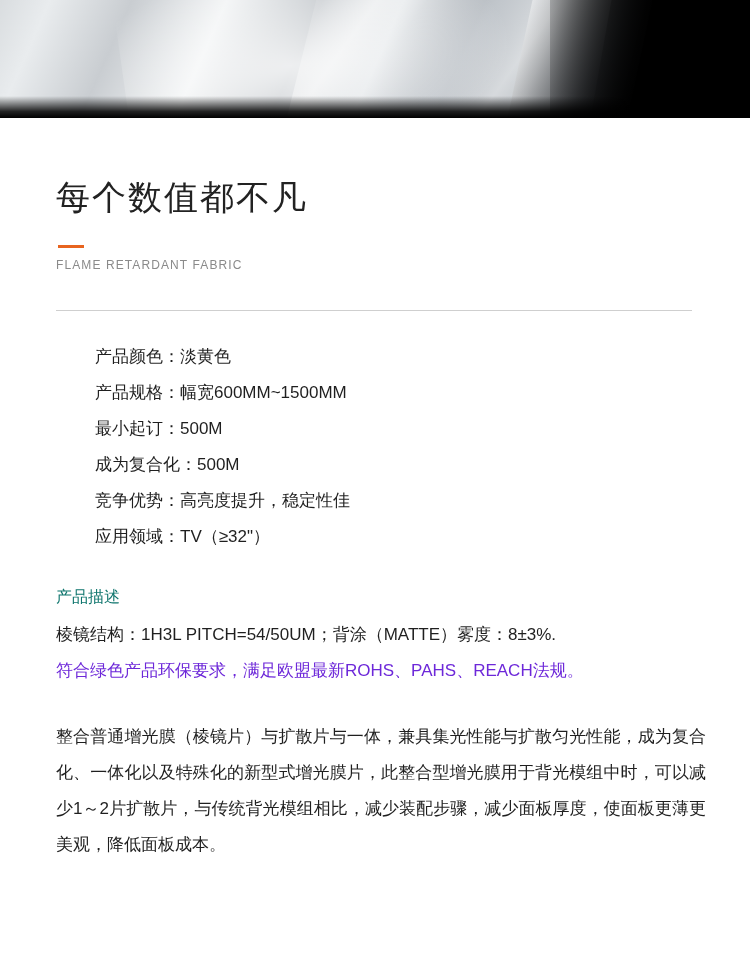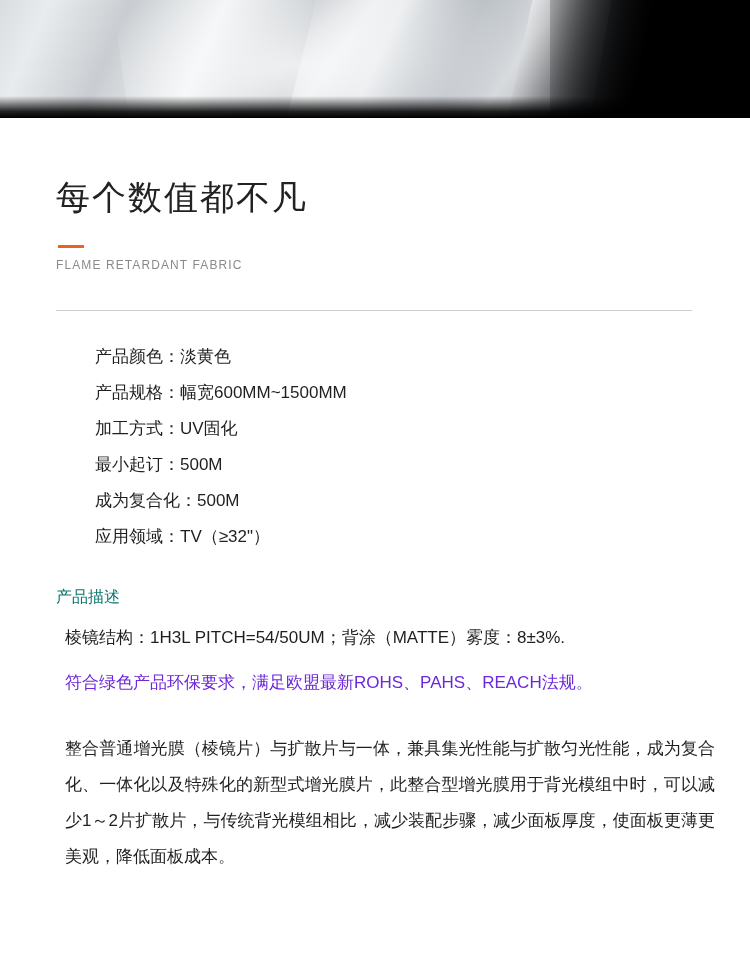--- a/index.html
+++ b/index.html
@@ -163,21 +163,21 @@
     color: #0f766e;
     font-size: 16px;
     line-height: 28px;
     margin: 0 0 6px 0;
     font-weight: 400;
   }
   .para {
     font-size: 17px;
     line-height: 36px;
     color: #1f1f1f;
-    margin: 9px;
+    margin: 0;
   }
   .para.red {
     color: #6d28d9;
   }
   .para.justify {
     text-align: justify;
     width: 650px;
   }
   .gap-lg { margin-top: 30px; }
 </style>
@@ -205,27 +205,27 @@
     <hr class="divider">
 
     <div class="specs">
       <div class="spec-row">
         <span class="spec-label">产品颜色：</span><span class="spec-value">淡黄色</span>
       </div>
       <div class="spec-row">
         <span class="spec-label">产品规格：</span><span class="spec-value">幅宽600MM~1500MM</span>
       </div>
       <div class="spec-row">
-        <span class="spec-label">加工方式：</span><span class="spec-value">UV固化</span>
-      </div>
-      <div class="spec-row">
         <span class="spec-label">最小起订：</span><span class="spec-value">500M</span>
       </div>
       <div class="spec-row">
         <span class="spec-label">成为复合化：</span><span class="spec-value">500M</span>
+      </div>
+      <div class="spec-row">
+        <span class="spec-label">竞争优势：</span><span class="spec-value">高亮度提升，稳定性佳</span>
       </div>
       <div class="spec-row">
         <span class="spec-label">应用领域：</span><span class="spec-value">TV（≥32"）</span>
       </div>
     </div>
 
     <div class="section">
       <p class="section-heading">产品描述</p>
       <p class="para">棱镜结构：1H3L PITCH=54/50UM；背涂（MATTE）雾度：8±3%.</p>
       <p class="para red">符合绿色产品环保要求，满足欧盟最新ROHS、PAHS、REACH法规。</p>

